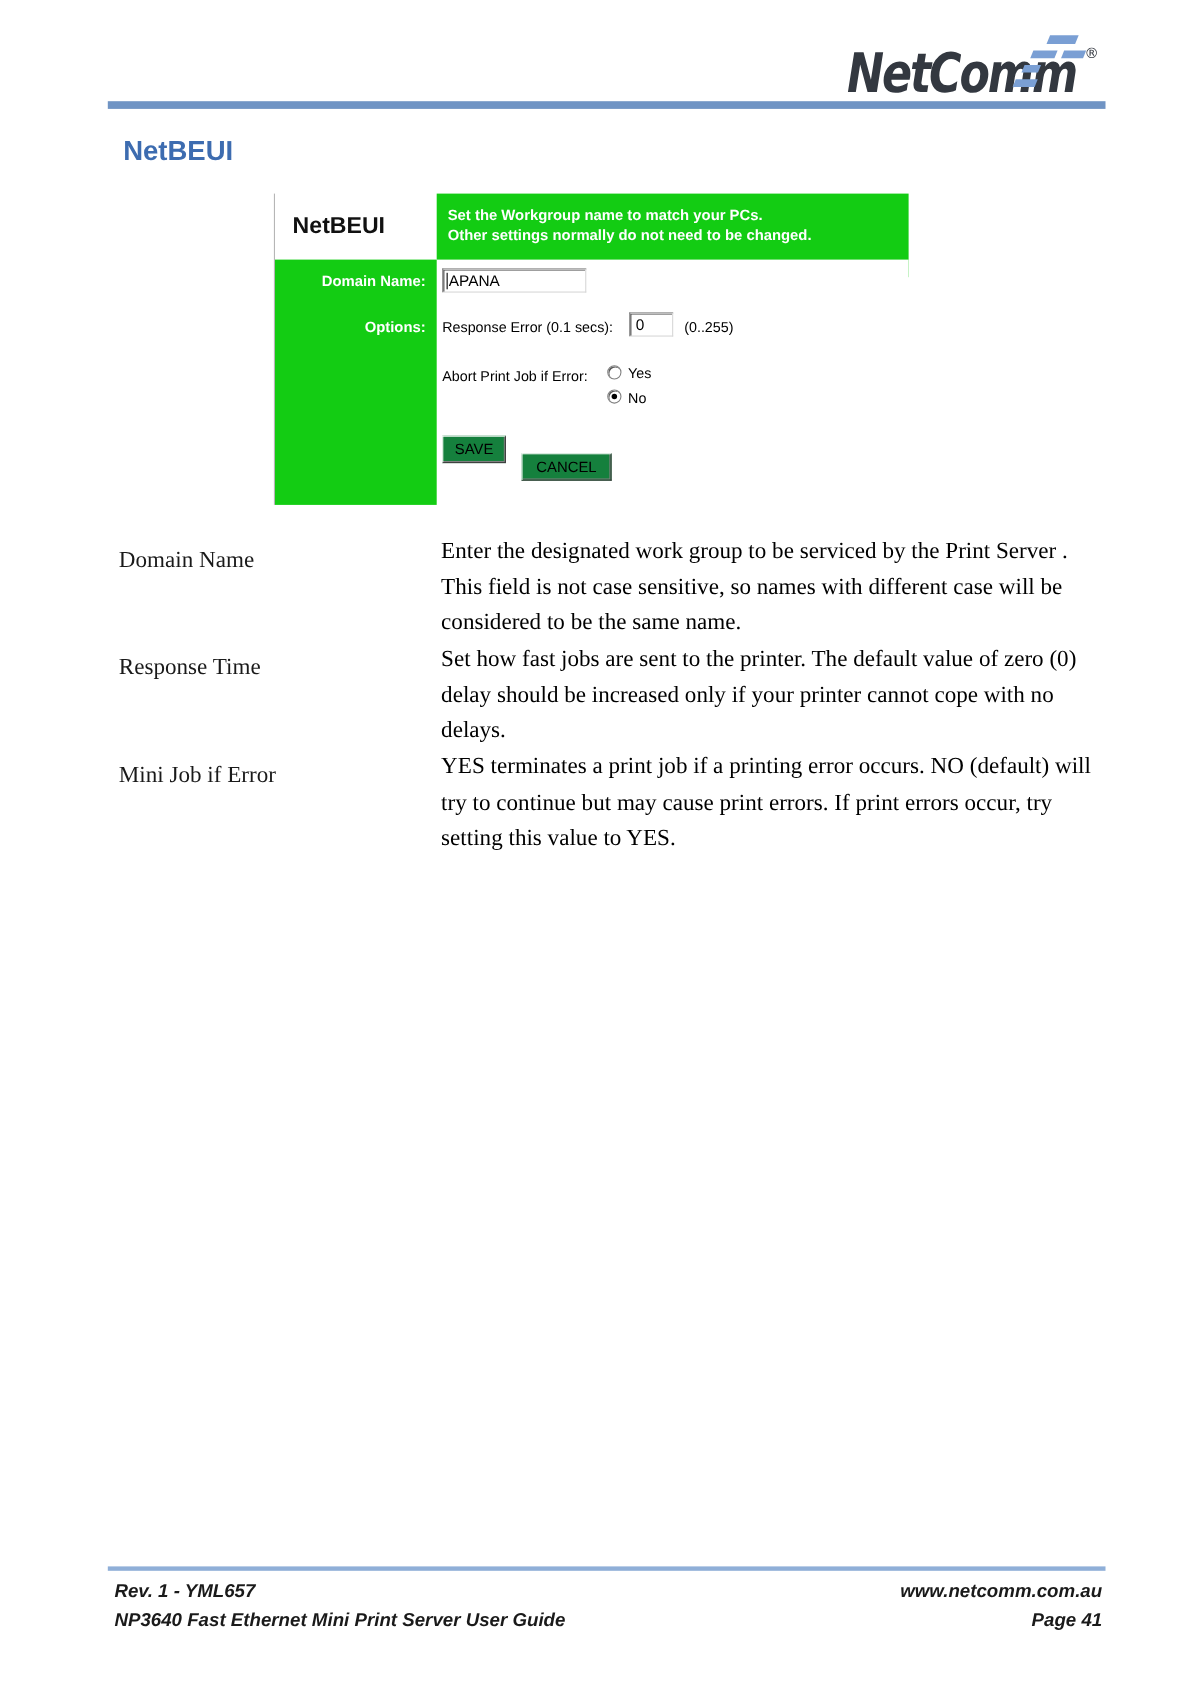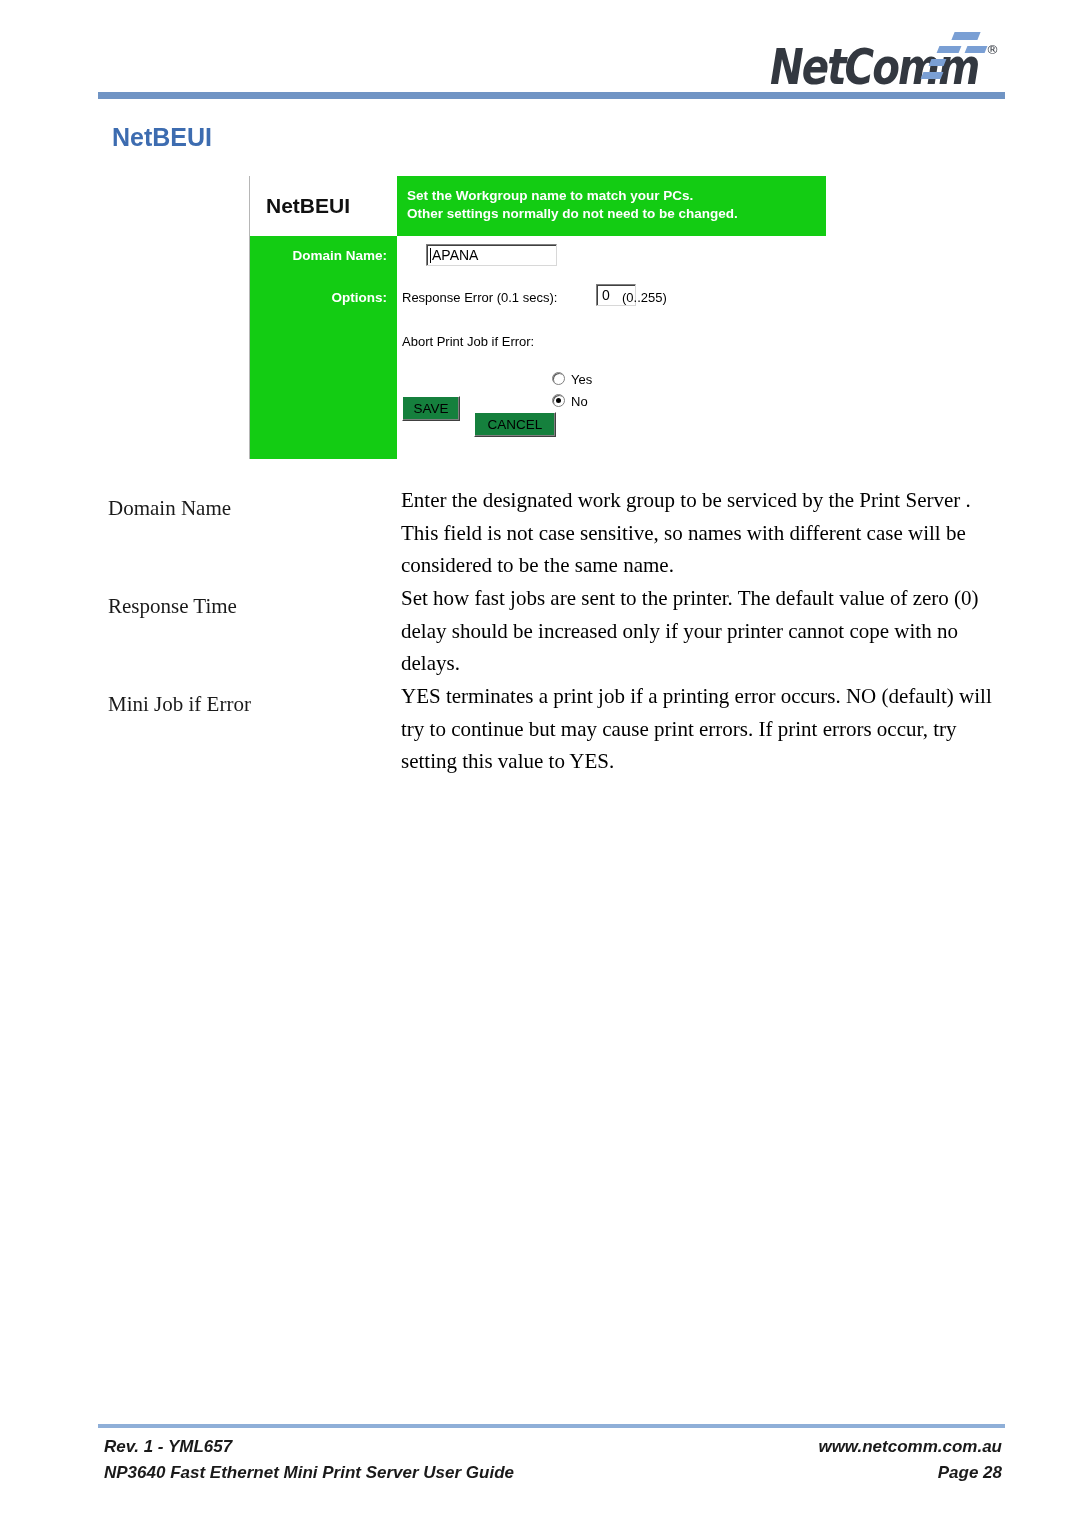--- a/index.html
+++ b/index.html
@@ -167,21 +167,20 @@
     border-right-color: #d8d8d8;
     border-bottom-color: #d8d8d8;
     box-shadow: inset 1px 1px 0 #404040;
     font-family: "Liberation Sans", sans-serif;
     font-size: 14px;
     color: #000000;
     line-height: 20px;
     padding: 0 0 0 5px;
     box-sizing: border-box;
     white-space: nowrap;
-    margin-left: 24px;
   }
   #domain-name-input {
     left: 5px;
     top: 8px;
     width: 131px;
     height: 22px;
   }
   #domain-name-input::before {
     content: "";
     position: absolute;
@@ -213,21 +212,20 @@
     top: 0;
   }
 
   #abort-row { left: 5px; top: 98px; }
   .radio-line {
     position: absolute;
     font-family: "Liberation Sans", sans-serif;
     font-size: 13px;
     color: #000000;
     white-space: nowrap;
-    margin-top: 40px;
   }
   #radio-yes { left: 150px; top: -2px; }
   #radio-no  { left: 150px; top: 20px; }
   .radio-dot {
     display: inline-block;
     width: 11px;
     height: 11px;
     border-radius: 50%;
     border: 1px solid #808080;
     background: #ffffff;
@@ -391,13 +389,13 @@
 
 <div class="desc-row" id="desc-row-2">
   <div class="desc-term">Mini Job if Error</div>
   <div class="desc-def">YES terminates a print job if a printing error occurs. NO (default) will try to continue but may cause print errors. If print errors occur, try setting this value to YES.</div>
 </div>
 
 <div id="footer-rule"></div>
 <div class="footer-text" id="footer-rev">Rev. 1 - YML657</div>
 <div class="footer-text" id="footer-guide">NP3640 Fast Ethernet Mini Print Server User Guide</div>
 <div class="footer-text" id="footer-website">www.netcomm.com.au</div>
-<div class="footer-text" id="footer-page">Page 28</div>
+<div class="footer-text" id="footer-page">Page 41</div>
 
 </body></html>

